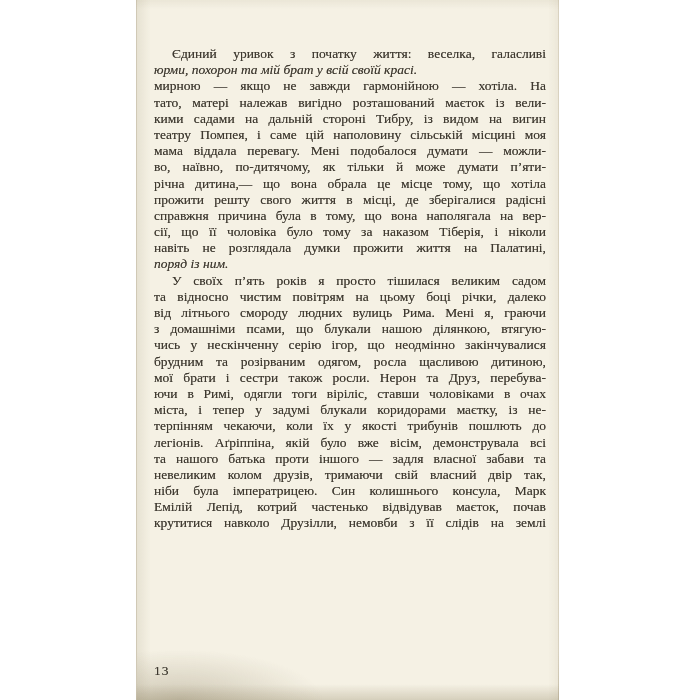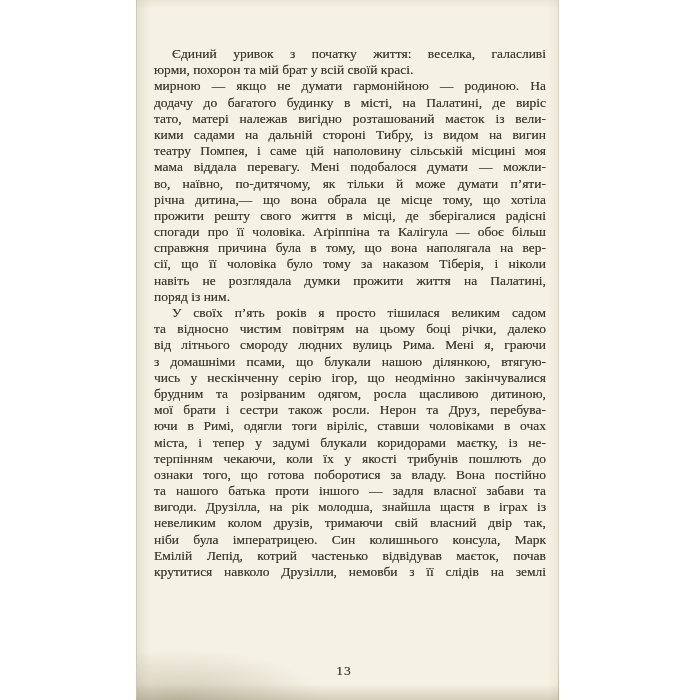--- a/index.html
+++ b/index.html
@@ -49,68 +49,65 @@
     overflow: hidden;
     text-align: justify;
     text-align-last: justify;
     white-space: normal;
   }
   .line.indent {
     text-indent: 18px;
   }
   .line.end {
     text-align-last: left;
+    font-style: italic;
   }
   .page-number {
     position: absolute;
     left: 17px;
     top: 663px;
     width: 380px;
-    text-align: center;
     color: var(--ink, #3e3930);
     font-size: 13.5px;
     letter-spacing: 1px;
     text-shadow: 0 0 0.5px rgba(62,57,48,0.65);
   }
 </style>
 </head>
 <body>
 
 <div class="stage">
   <div class="book-page">
     <div class="text-block">
         <div class="line indent">Єдиний уривок з початку життя: веселка, галасливі</div>
         <div class="line end">юрми, похорон та мій брат у всій своїй красі.</div>
-        <div class="line">мирною — якщо не думати гармонійною — родиною. На</div>
-        <div class="line">додачу до багатого будинку в місті, на Палатині, де виріс</div>
+        <div class="line">мирною — якщо не завжди гармонійною — хотіла. На</div>
         <div class="line">тато, матері належав вигідно розташований маєток із вели-</div>
         <div class="line">кими садами на дальній стороні Тибру, із видом на вигин</div>
         <div class="line">театру Помпея, і саме цій наполовину сільській місцині моя</div>
         <div class="line">мама віддала перевагу. Мені подобалося думати — можли-</div>
         <div class="line">во, наївно, по-дитячому, як тільки й може думати п’яти-</div>
         <div class="line">річна дитина,— що вона обрала це місце тому, що хотіла</div>
         <div class="line">прожити решту свого життя в місці, де зберігалися радісні</div>
-        <div class="line">спогади про її чоловіка. Аґріппіна та Калігула — обоє більш</div>
         <div class="line">справжня причина була в тому, що вона наполягала на вер-</div>
         <div class="line">сії, що її чоловіка було тому за наказом Тіберія, і ніколи</div>
         <div class="line">навіть не розглядала думки прожити життя на Палатині,</div>
         <div class="line end">поряд із ним.</div>
         <div class="line indent">У своїх п’ять років я просто тішилася великим садом</div>
         <div class="line">та відносно чистим повітрям на цьому боці річки, далеко</div>
         <div class="line">від літнього смороду людних вулиць Рима. Мені я, граючи</div>
         <div class="line">з домашніми псами, що блукали нашою ділянкою, втягую-</div>
         <div class="line">чись у нескінченну серію ігор, що неодмінно закінчувалися</div>
         <div class="line">брудним та розірваним одягом, росла щасливою дитиною,</div>
         <div class="line">мої брати і сестри також росли. Нерон та Друз, перебува-</div>
         <div class="line">ючи в Римі, одягли тоги віріліс, ставши чоловіками в очах</div>
         <div class="line">міста, і тепер у задумі блукали коридорами маєтку, із не-</div>
         <div class="line">терпінням чекаючи, коли їх у якості трибунів пошлють до</div>
-        <div class="line">ознаки того, що готова поборотися за владу. Вона постійно</div>
+        <div class="line">легіонів. Аґріппіна, якій було вже вісім, демонструвала всі</div>
         <div class="line">та нашого батька проти іншого — задля власної забави та</div>
-        <div class="line">вигоди. Друзілла, на рік молодша, знайшла щастя в іграх із</div>
         <div class="line">невеликим колом друзів, тримаючи свій власний двір так,</div>
         <div class="line">ніби була імператрицею. Син колишнього консула, Марк</div>
         <div class="line">Емілій Лепід, котрий частенько відвідував маєток, почав</div>
         <div class="line">крутитися навколо Друзілли, немовби з її слідів на землі</div>
       </div>
     <div class="page-number">13</div>
   </div>
 </div>
 
 </body></html>

